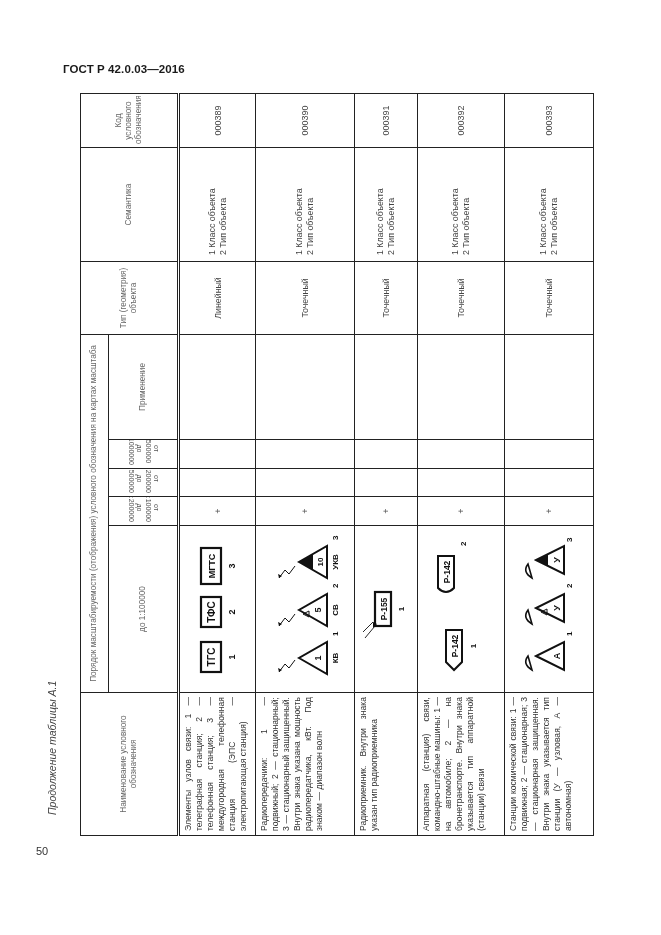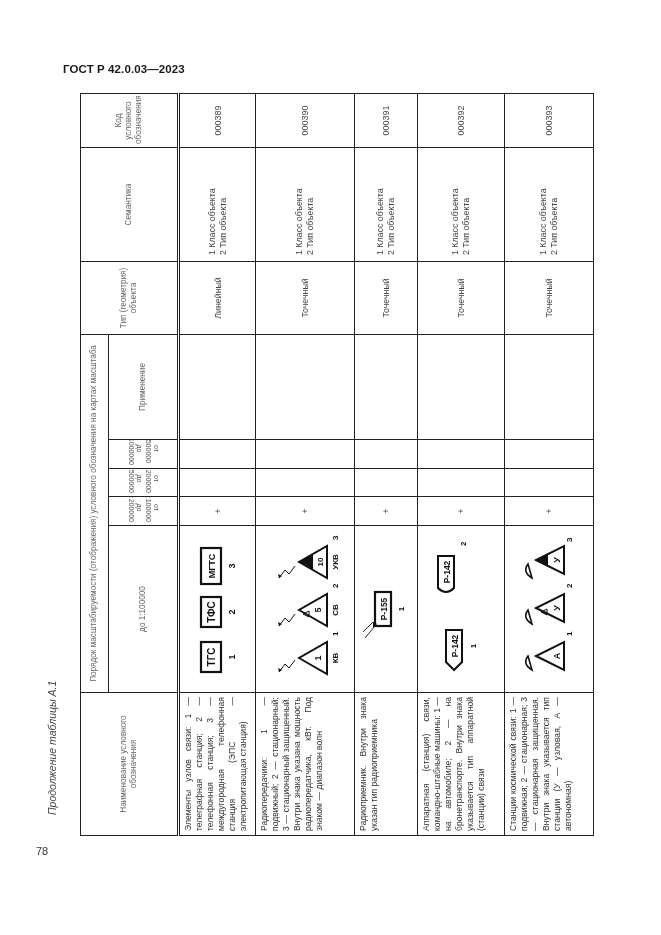--- a/index.html
+++ b/index.html
@@ -24,23 +24,23 @@
   .type { font-size:8.8px; color:#444; text-align:center; }
   .plus { font-size:9px; color:#555; text-align:center; }
   .scale-h { font-size:7px; color:#555; line-height:1.2; }
   .scale-h span { display:inline-block; transform:rotate(180deg); }
   .sym { position:relative; }
   .sym svg { display:block; margin:auto; }
 </style>
 </head>
 <body>
 
-<div class="doc-header">ГОСТ Р 42.0.03—2023</div>
+<div class="doc-header">ГОСТ Р 42.0.03—2016</div>
 <div class="caption">Продолжение таблицы А.1</div>
-<div class="page-num">78</div>
+<div class="page-num">50</div>
 
 <div class="rot">
 <table class="gost">
   <colgroup>
     <col style="width:143px">
         <col style="width:167px">
         <col style="width:29px">
         <col style="width:28px">
         <col style="width:29px">
     <col style="width:105px">

